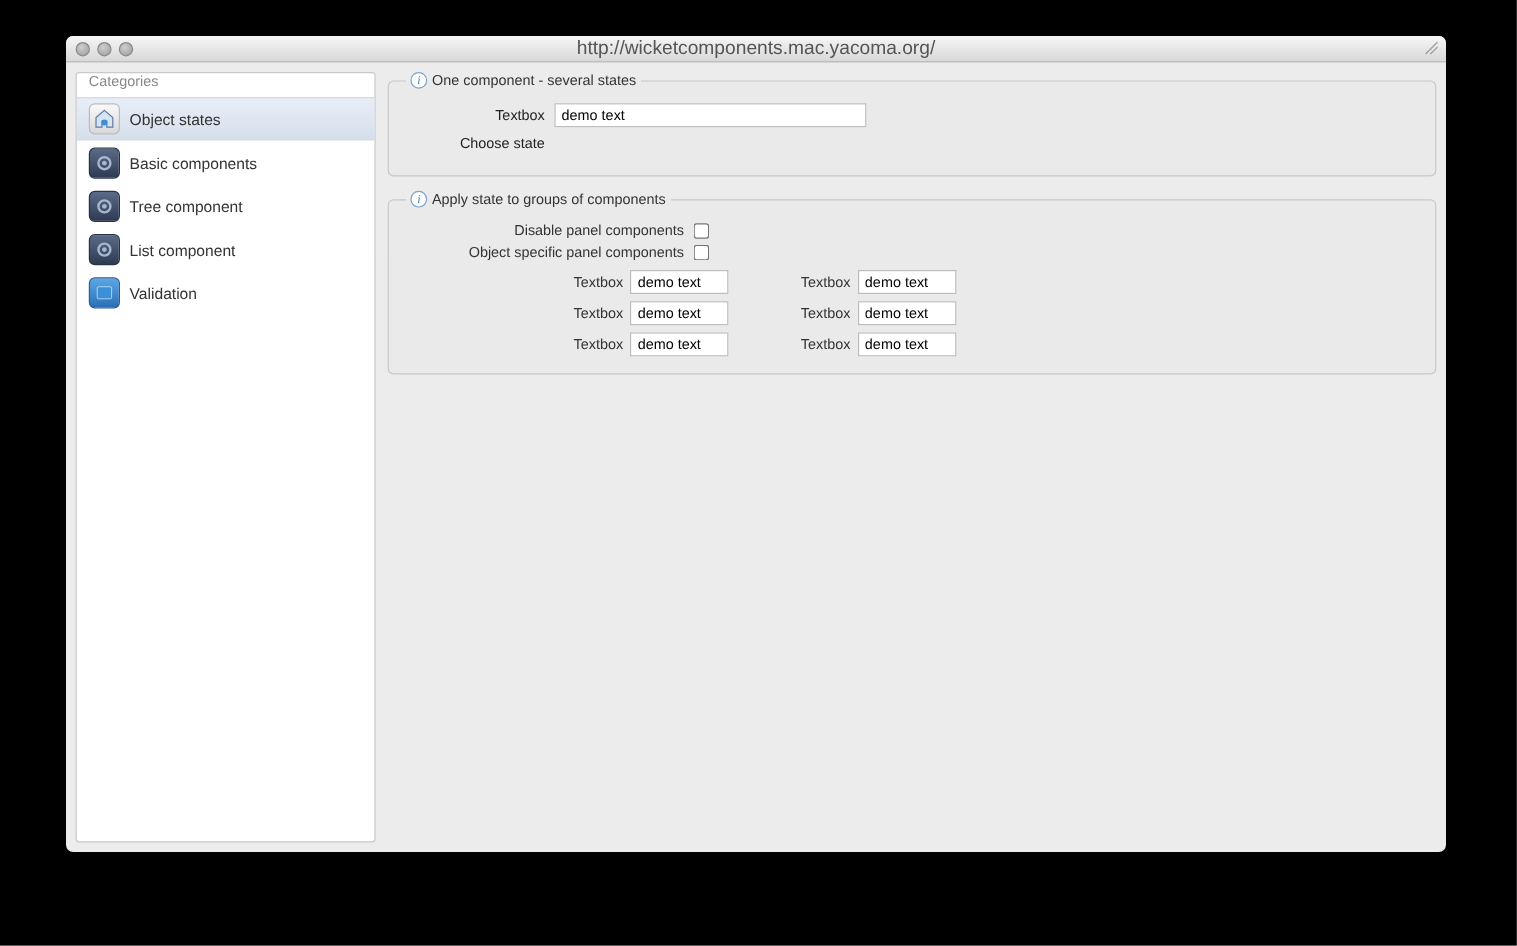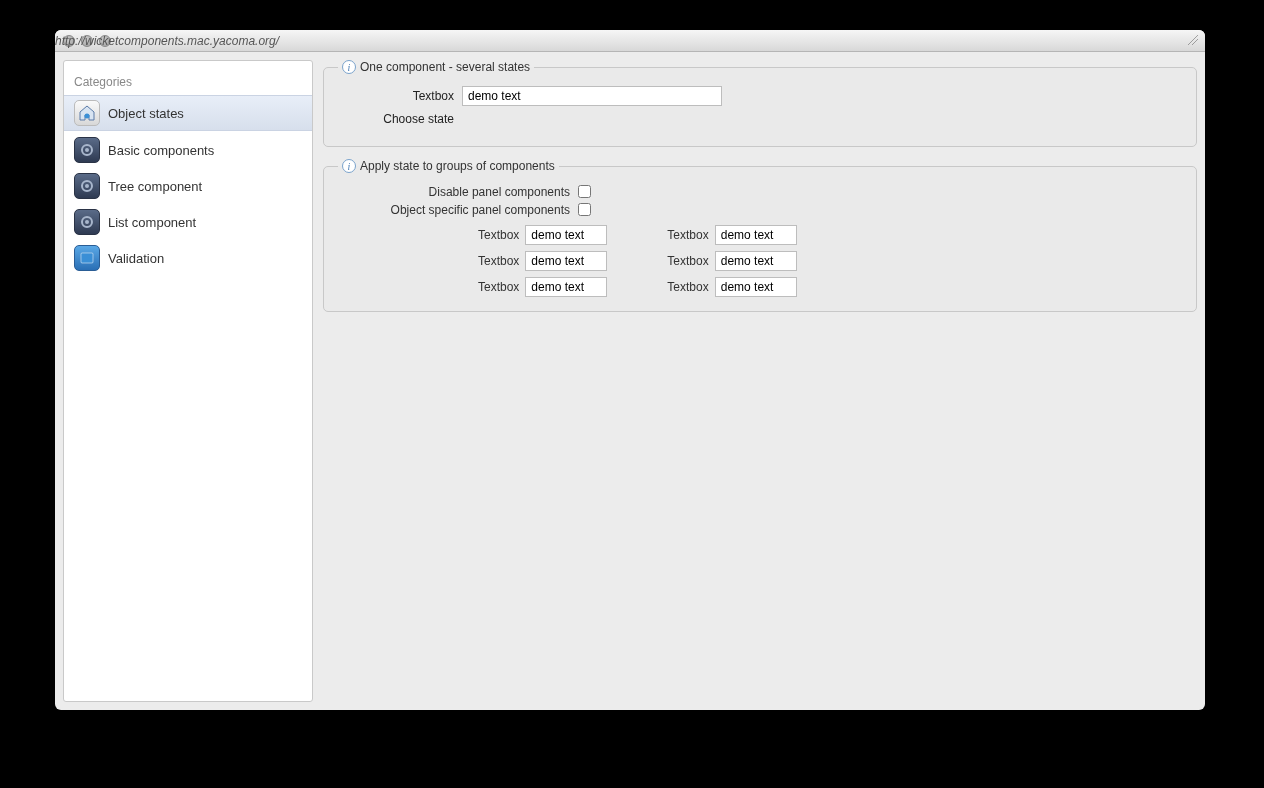--- a/index.html
+++ b/index.html
@@ -39,24 +39,24 @@
   padding-left: 8px;
 }
 .tl-btn {
   width: 12px; height: 12px; border-radius: 50%;
   background: radial-gradient(circle at 40% 35%, #cfcfcf, #9a9a9a);
   border: 1px solid #888;
 }
 .title-text {
   position: absolute;
   left: 0; right: 0;
-  font-size: 12px;
+  text-align: center;
+  font-size: 16px;
   color: #555;
   pointer-events: none;
-  font-style: italic;
 }
 .resize-icon {
   position: absolute;
   right: 6px; top: 4px;
   width: 12px; height: 12px;
   opacity: 0.5;
 }
 .content {
   flex: 1;
   display: flex;
@@ -66,21 +66,21 @@
 .sidebar {
   width: 250px;
   background: #fff;
   border: 1px solid #c9c9c9;
   border-radius: 3px;
   padding: 0;
 }
 .sidebar-title {
   font-size: 12px;
   color: #888;
-  padding: 14px 10px 4px;
+  padding: 0 10px 4px;
 }
 .cat-item {
   display: flex;
   align-items: center;
   gap: 8px;
   padding: 4px 10px;
   margin: 2px 0;
   cursor: pointer;
   font-size: 13px;
   color: #333;
@@ -169,21 +169,21 @@
   display: flex;
   align-items: center;
   gap: 5px;
   font-size: 12px;
 }
 input[type=radio], input[type=checkbox] {
   width: 13px; height: 13px;
 }
 .chk-row {
   display: flex;
-  align-items: flex-start;
+  align-items: center;
   margin-bottom: 4px;
 }
 .chk-label {
   width: 240px;
   text-align: right;
   padding-right: 8px;
   font-size: 12px;
 }
 .grid2 {
   display: flex;

